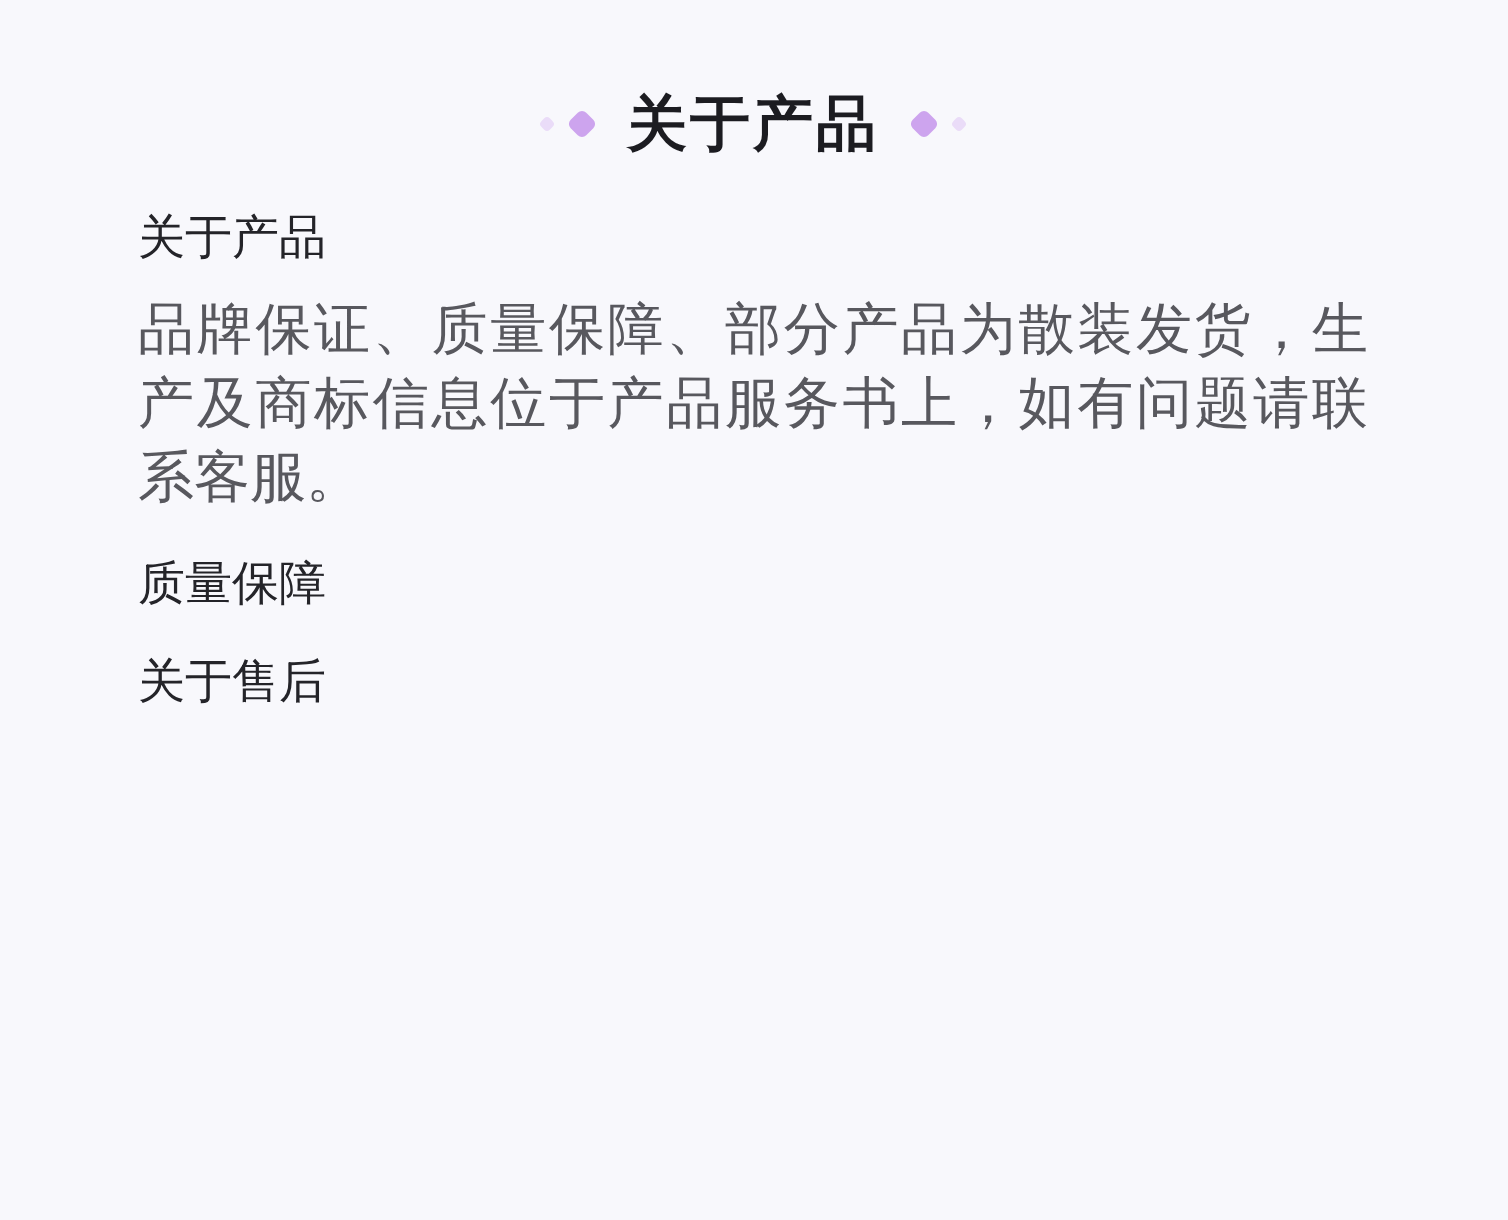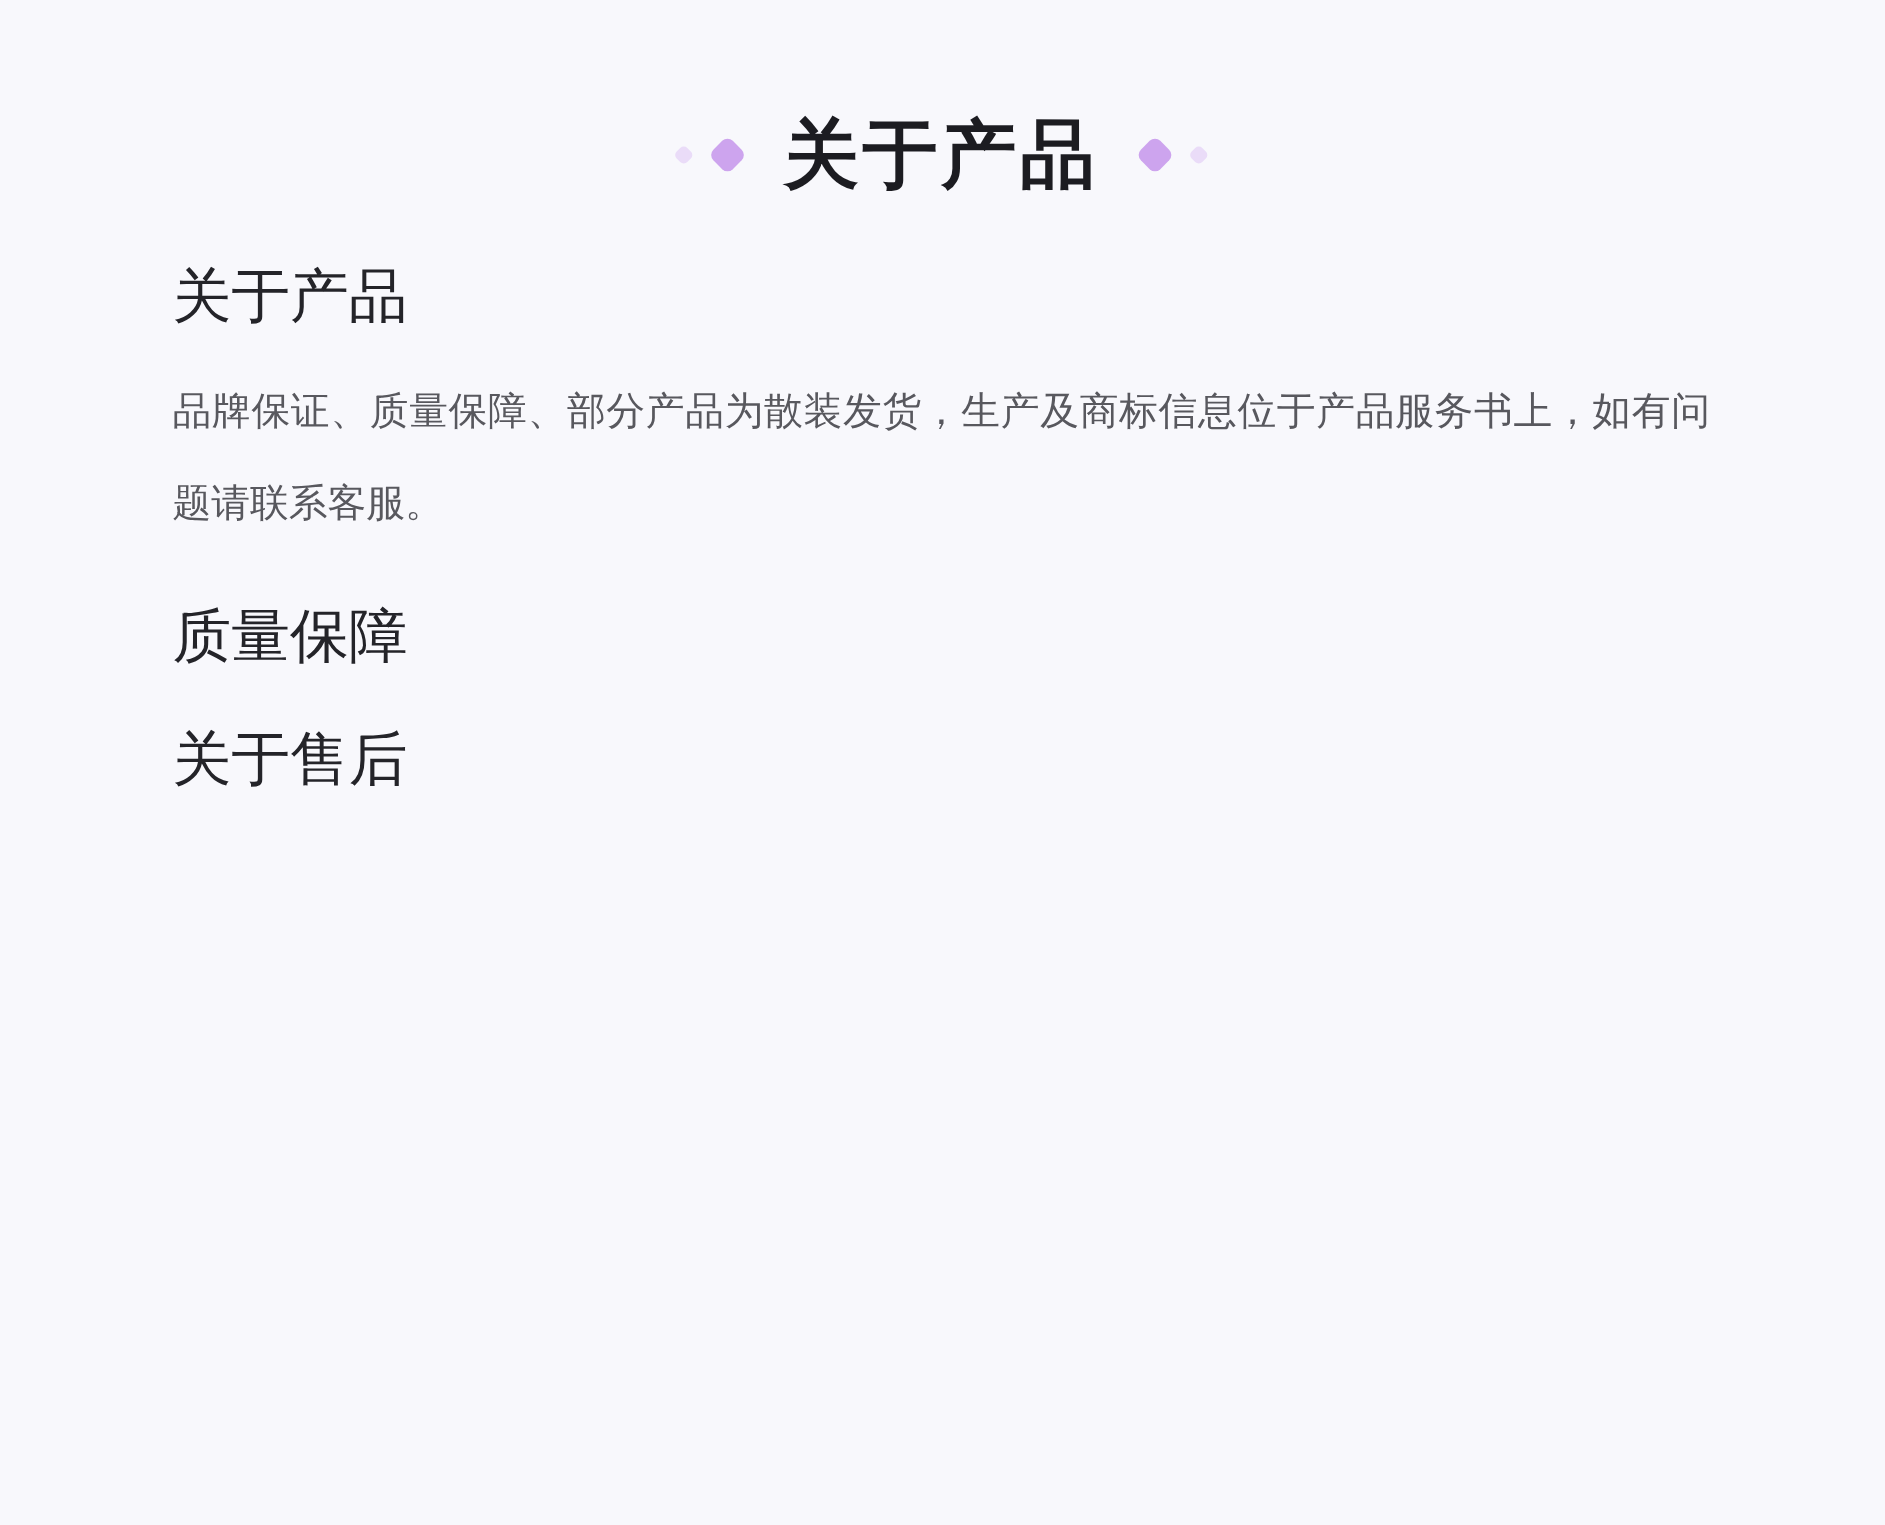--- a/index.html
+++ b/index.html
@@ -60,21 +60,21 @@
     font-size: 47px;
     line-height: 58px;
     font-weight: 400;
     color: #242429;
     margin: 40px 0 26px 0;
   }
   .section:first-of-type .section-heading {
     margin-top: 0;
   }
   .section-body {
-    font-size: 31px;
+    font-size: 56px;
     line-height: 74px;
     font-weight: 400;
     color: #58585e;
     margin: 0;
     max-width: 1238px;
     text-align: justify;
     text-justify: inter-ideograph;
   }
 </style>
 </head>

